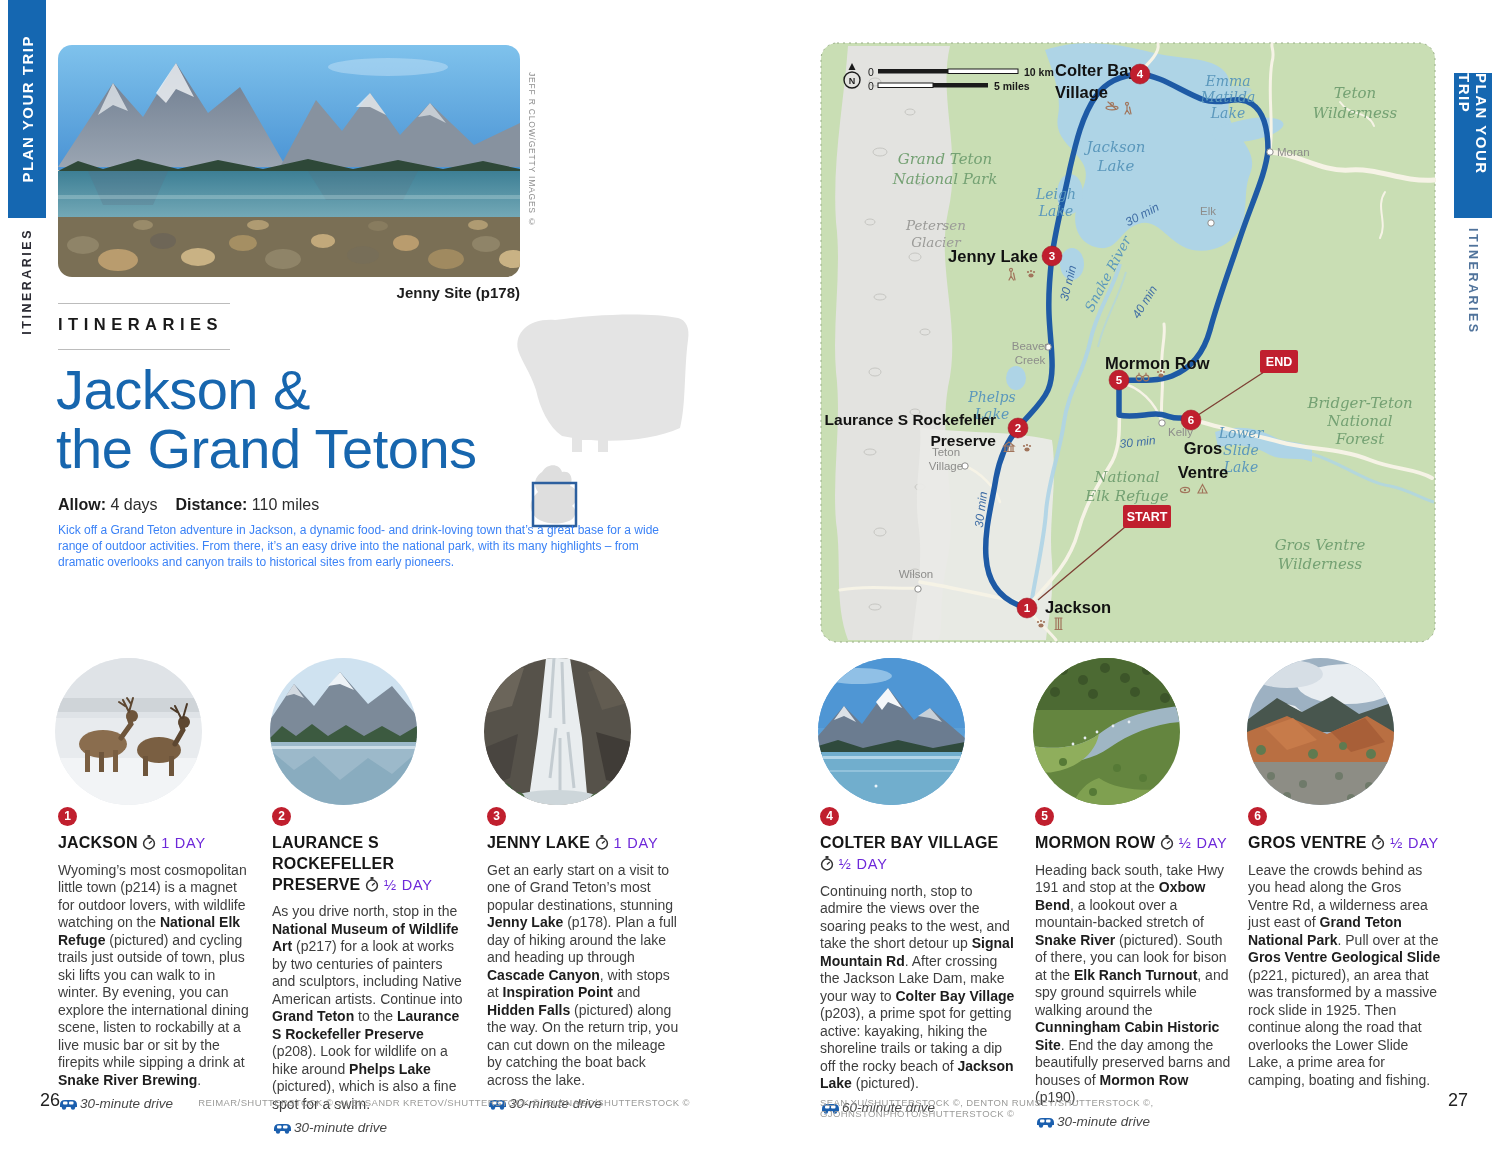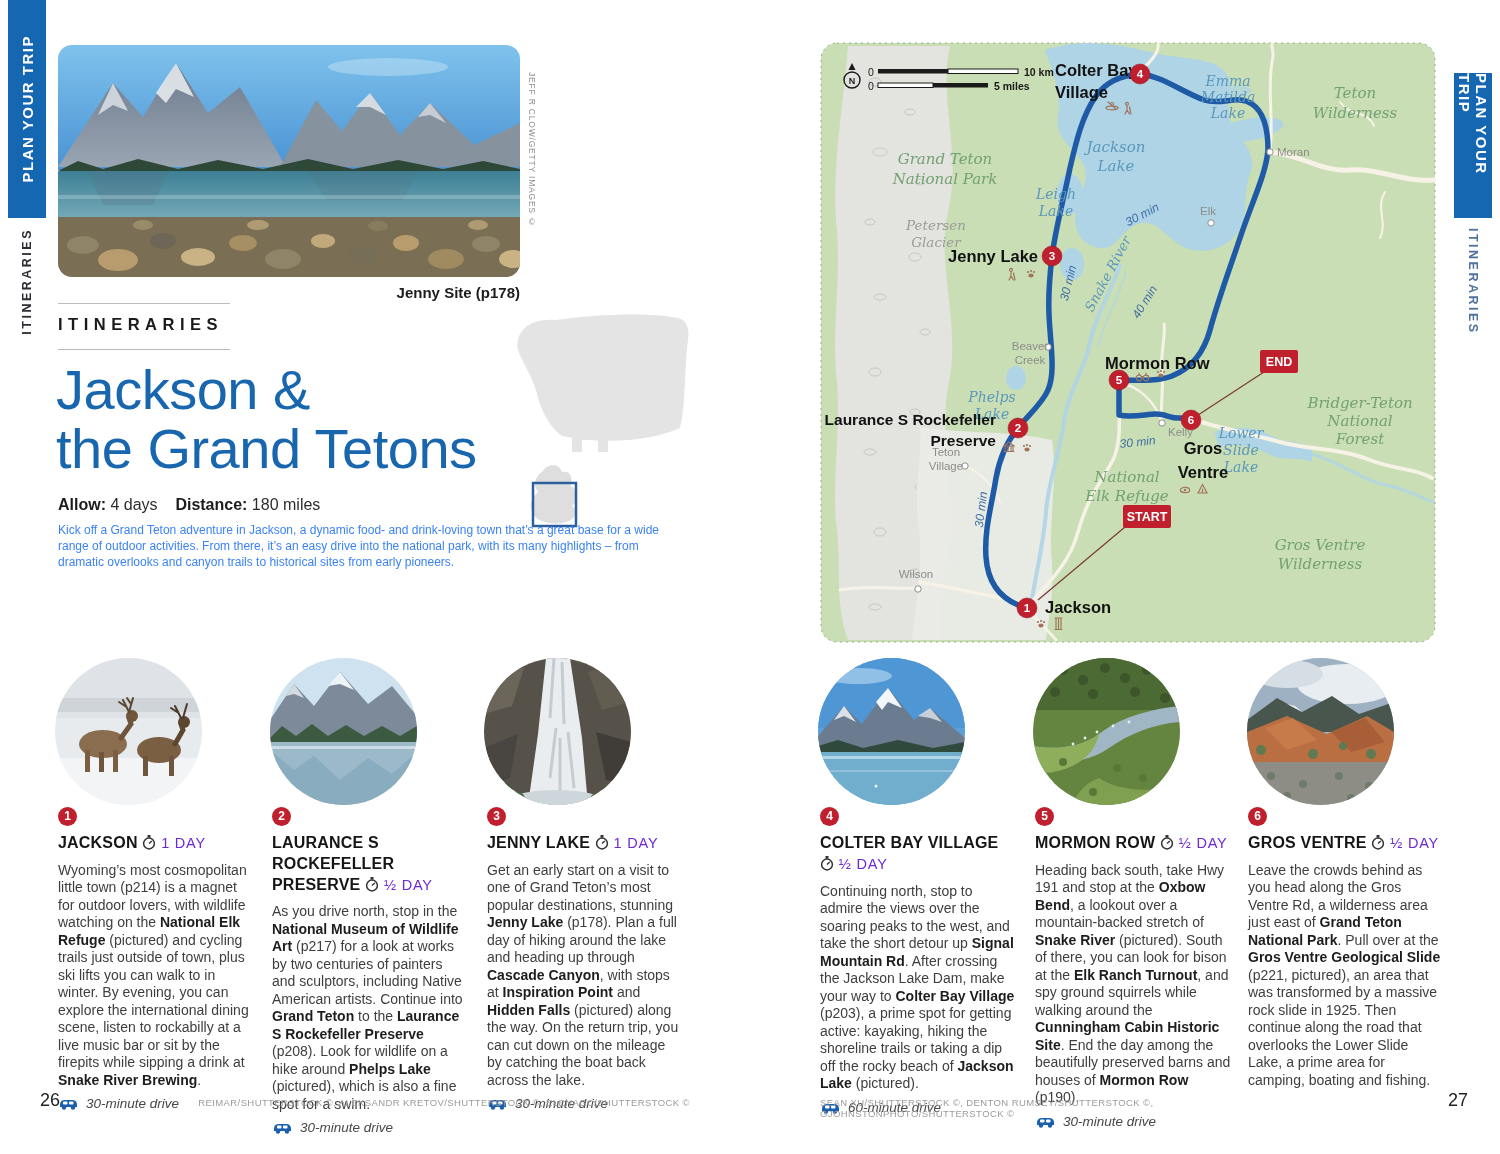--- a/index.html
+++ b/index.html
@@ -23,21 +23,21 @@
   .stats b{color:#1c1c1c;}
   .intro{font-size:12px;line-height:1.34;color:#3b82f6;}
   
   .stop{width:196px;}
   .badge{display:inline-block;width:19px;height:19px;border-radius:50%;background:#c01f2e;color:#fff;
          font-size:12px;font-weight:bold;line-height:19px;text-align:center;}
   .stop-title{margin-top:7px;font-size:16px;font-weight:bold;color:#161616;letter-spacing:.2px;line-height:1.3;}
   .duration{font-weight:normal;font-size:14.5px;color:#6d28d9;letter-spacing:.8px;white-space:nowrap;}
   .stop-body{margin-top:8px;font-size:14px;line-height:1.25;color:#3e3e3e;}
   .stop-body b{color:#1d1d1d;}
-  .drive{margin-top:7px;font-size:13.5px;font-style:italic;color:#474747;display:flex;align-items:center;gap:7px;}
+  .drive{margin-top:7px;font-size:13.5px;font-style:italic;color:#474747;display:flex;align-items:center;gap:1px;}
   .circle-photo{border-radius:50%;overflow:hidden;width:147px;height:147px;}
   
   .credits{font-size:9.5px;letter-spacing:.4px;color:#9b9b99;}
   .pagenum{font-size:18px;color:#222;text-align:right;}
   
   .mt-place{font:600 15.5px "Liberation Sans",sans-serif;fill:#121212;}
   .mt-town{font:11.5px "Liberation Sans",sans-serif;fill:#8d8d8b;}
   .mt-green{font:italic 15px "DejaVu Serif",serif;fill:#74a173;}
   .mt-blue{font:italic 14px "DejaVu Serif",serif;fill:#5b98bc;}
   .mt-gray{font:italic 13.5px "DejaVu Serif",serif;fill:#9b9b98;}
@@ -127,21 +127,21 @@
       <path d="M42,162 C48,152 60,154 62,162 C70,160 74,168 70,176 C78,178 80,190 72,196 C78,200 76,210 66,212 C52,216 36,212 32,202 C28,192 34,186 38,182 C32,174 36,166 42,162 Z" fill="#dedede"></path>
       <rect x="33" y="173" width="43" height="43" fill="none" stroke="#2c5f9e" stroke-width="2.5"></rect>
     </svg>
   </div>
 
   <div class="abs stats" style="left:58px;top:496px;">
     <b>Allow:</b>
     <span>4 days</span>
     &nbsp;&nbsp;
     <b>Distance:</b>
-    <span>180 miles</span>
+    <span>110 miles</span>
   </div>
 
   <p class="abs intro" style="left:58px;top:510px;width:602px;">Kick off a Grand Teton adventure in Jackson, a dynamic food- and drink-loving town that’s a great base for a wide range of outdoor activities. From there, it’s an easy drive into the national park, with its many highlights – from dramatic overlooks and canyon trails to historical sites from early pioneers.</p>
 
   <div class="abs circle-photo" style="left:55px;top:658px;">
     <svg width="147" height="147" viewBox="0 0 147 147">
       <rect width="147" height="147" fill="#e8ebee"></rect>
       <rect y="0" width="147" height="60" fill="#dfe3e7"></rect>
       <rect y="40" width="147" height="14" fill="#c8cdd2" opacity=".7"></rect>
       <rect y="100" width="147" height="47" fill="#f2f4f6"></rect>

